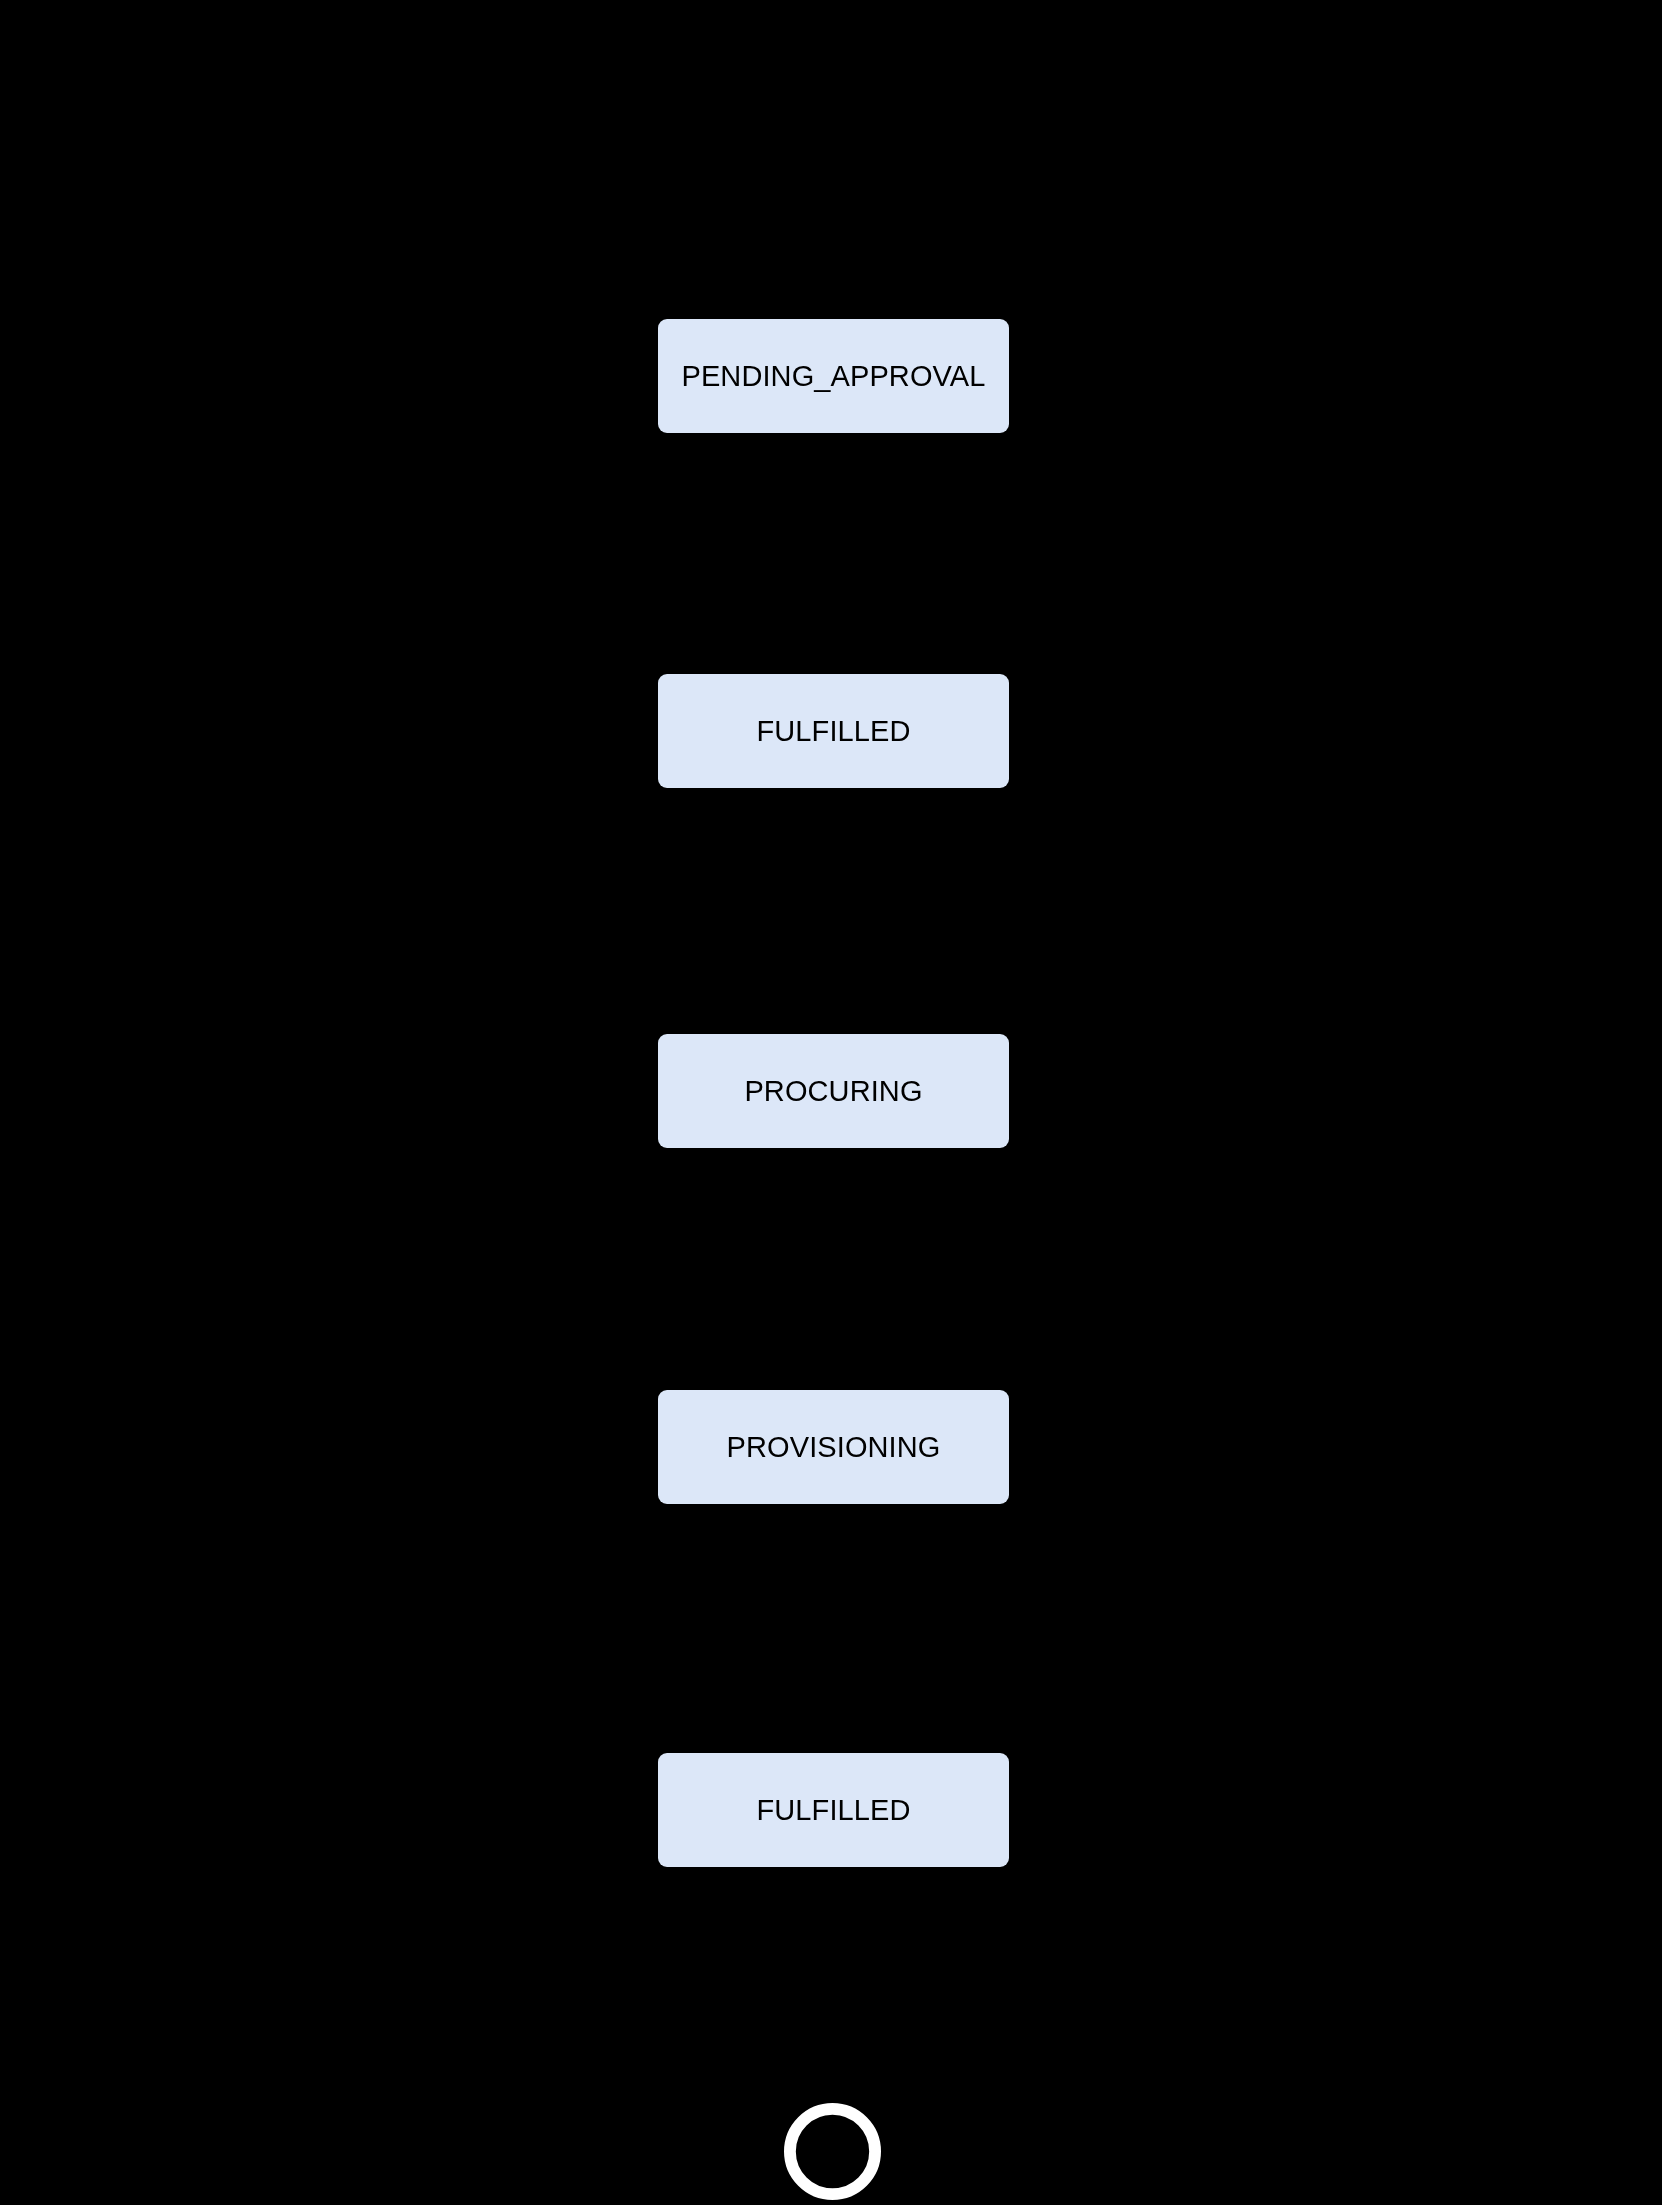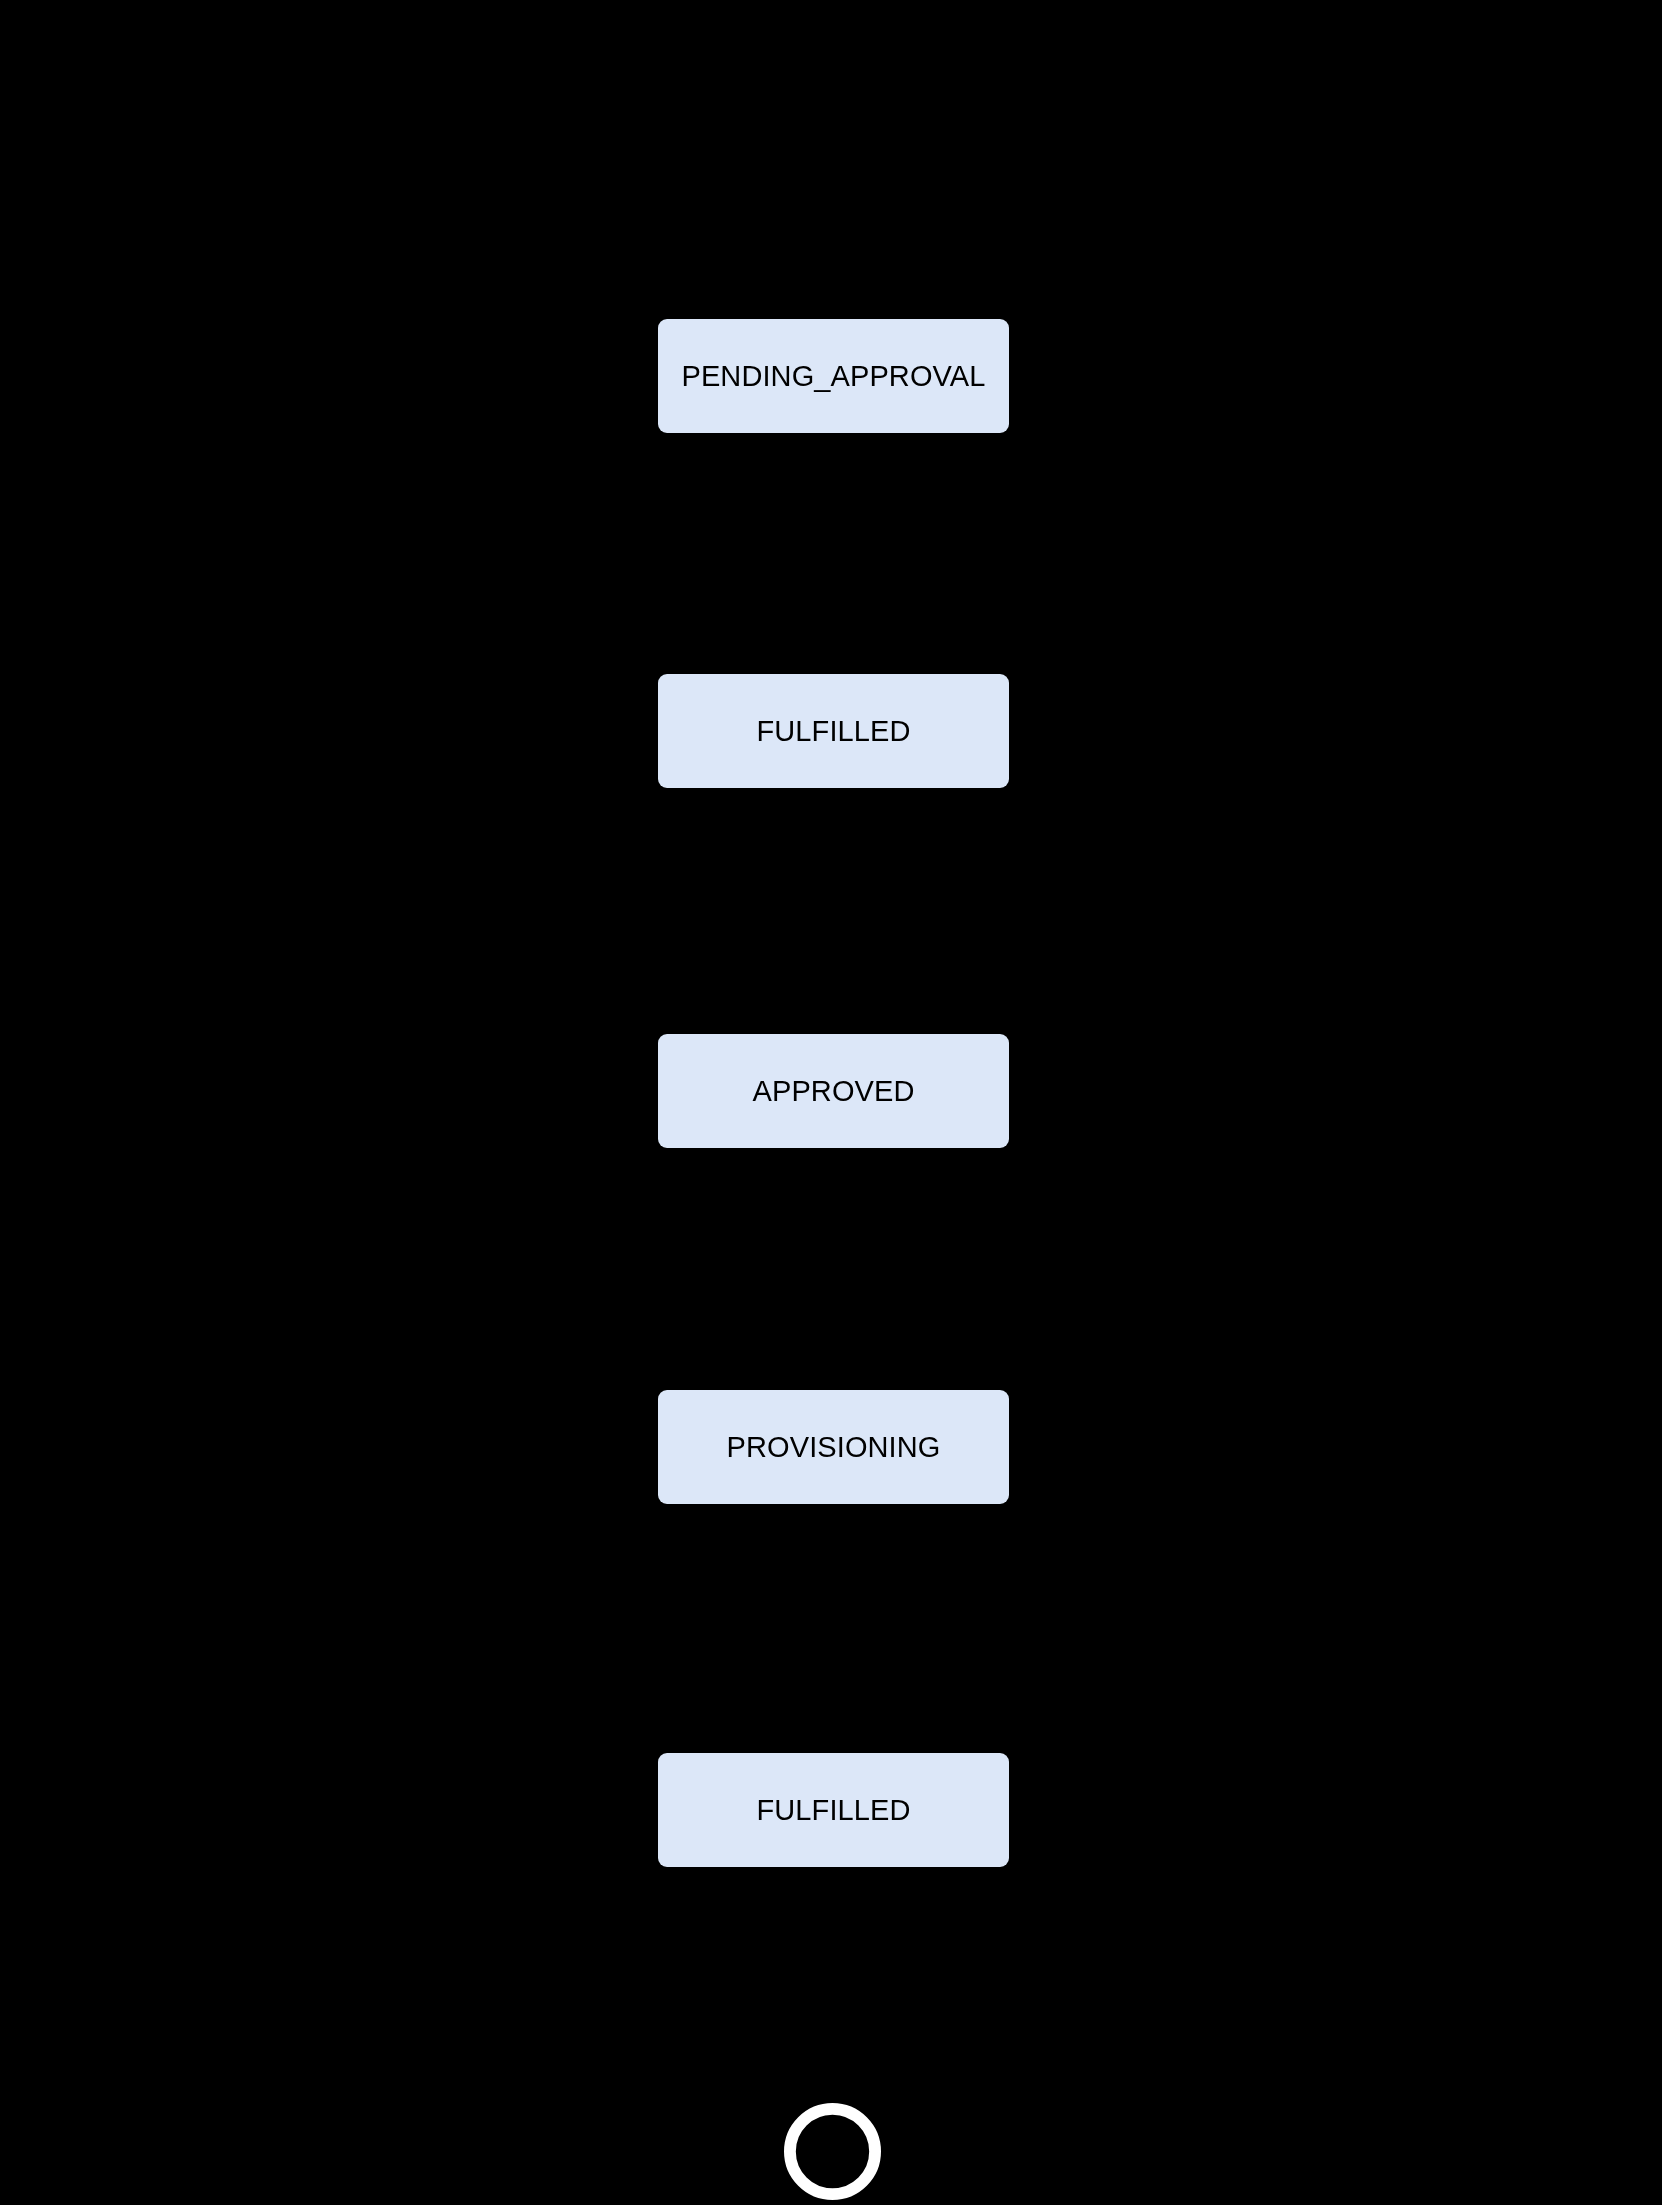--- a/index.html
+++ b/index.html
@@ -88,21 +88,21 @@
 
   <div class="state-node" id="node-pending-approval">
     <span class="state-node-label">PENDING_APPROVAL</span>
   </div>
 
   <div class="state-node" id="node-approved">
     <span class="state-node-label">FULFILLED</span>
   </div>
 
   <div class="state-node" id="node-procuring">
-    <span class="state-node-label">APPROVED</span>
+    <span class="state-node-label">PROCURING</span>
   </div>
 
   <div class="state-node" id="node-fulfilled">
     <span class="state-node-label">FULFILLED</span>
   </div>
 
   <div class="state-node" id="node-provisioning">
     <span class="state-node-label">PROVISIONING</span>
   </div>
 

